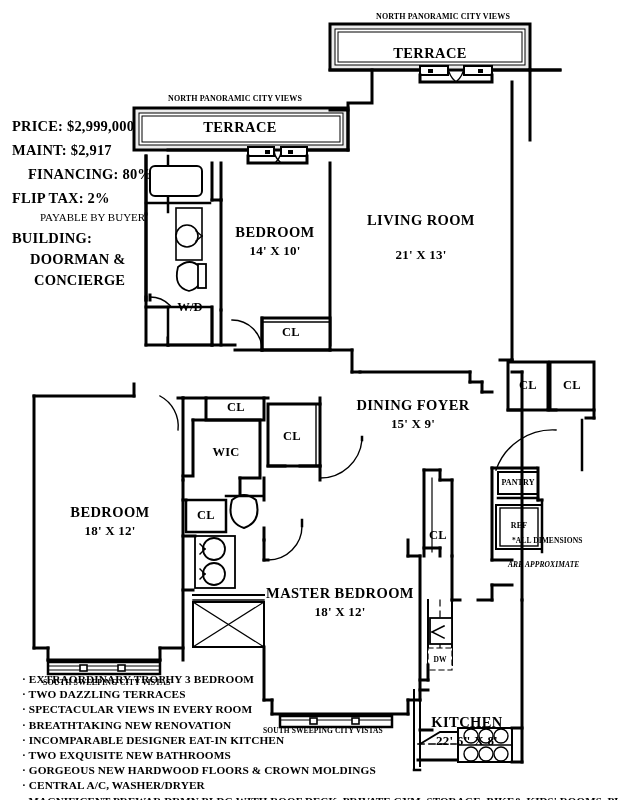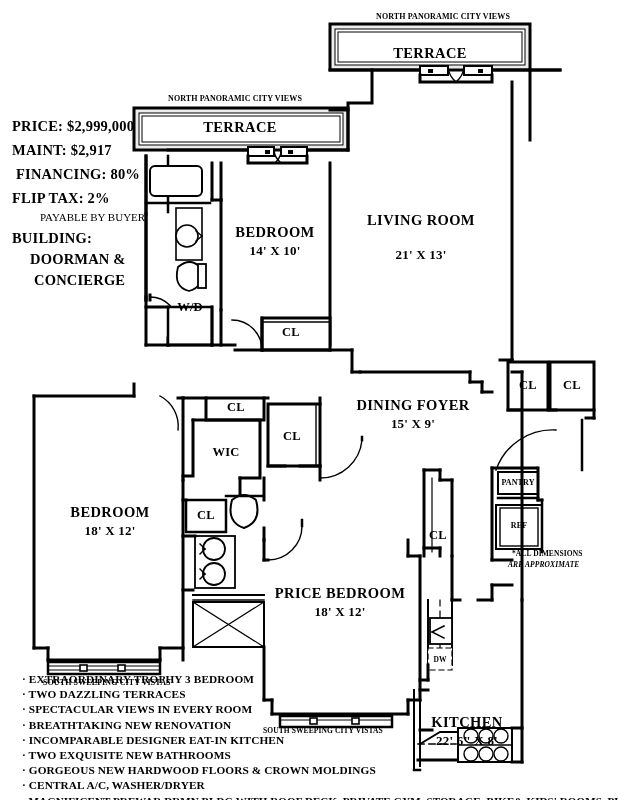--- a/index.html
+++ b/index.html
@@ -15,21 +15,21 @@
   .txt{position:absolute;white-space:nowrap;}
 
   
   .title1{left:44px;top:22px;font-size:25px;font-weight:bold;letter-spacing:.5px;}
   .title2{left:84px;top:50px;font-size:25px;font-weight:bold;letter-spacing:.5px;}
 
   
   .info{font-size:14.5px;font-weight:bold;letter-spacing:.2px;}
   .i1{left:12px;top:118px;}
   .i2{left:12px;top:142px;}
-  .i3{left:16px;top:166px;}
+  .i3{left:28px;top:166px;}
   .i4{left:12px;top:190px;}
   .i5{left:40px;top:211px;font-size:11px;}
   .i6{left:12px;top:230px;}
   .i7{left:30px;top:251px;}
   .i8{left:34px;top:272px;}
   .brand1{left:4px;top:301px;font-size:17px;font-weight:bold;}
   .brand2{left:14px;top:322px;font-size:17px;font-weight:bold;}
 
   
   .room{font-size:14.5px;font-weight:bold;text-align:center;letter-spacing:.4px;}
@@ -307,39 +307,39 @@
   <div class="txt info i6">BUILDING:</div>
   <div class="txt info i7">DOORMAN &amp;</div>
   <div class="txt info i8">CONCIERGE</div>
 
 
   <div class="txt tiny" style="left:376px;top:12px;">NORTH PANORAMIC CITY VIEWS</div>
   <div class="txt tiny" style="left:168px;top:94px;">NORTH PANORAMIC CITY VIEWS</div>
   <div class="txt tiny" style="left:43px;top:678px;">SOUTH SWEEPING CITY VISTAS</div>
   <div class="txt tiny2" style="left:263px;top:726px;">SOUTH SWEEPING CITY VISTAS</div>
 
-  <div class="txt tiny2" style="left:512px;top:549px;">*ALL DIMENSIONS</div>
+  <div class="txt tiny2" style="left:512px;top:536px;">*ALL DIMENSIONS</div>
   <div class="txt tiny2" style="left:508px;top:560px;font-style:italic;">ARE APPROXIMATE</div>
 
   <div class="txt room rcent" style="left:430px;top:45px;">TERRACE</div>
   <div class="txt room rcent" style="left:240px;top:119px;">TERRACE</div>
 
   <div class="txt room rcent" style="left:275px;top:224px;">BEDROOM</div>
   <div class="txt dim rcent" style="left:275px;top:243px;">14' X 10'</div>
 
   <div class="txt room rcent" style="left:421px;top:212px;text-align:center;">LIVING ROOM</div>
   <div class="txt dim rcent" style="left:421px;top:247px;">21' X 13'</div>
 
   <div class="txt room rcent" style="left:413px;top:397px;">DINING FOYER</div>
   <div class="txt dim rcent" style="left:413px;top:416px;">15' X 9'</div>
 
   <div class="txt room rcent" style="left:110px;top:504px;">BEDROOM</div>
   <div class="txt dim rcent" style="left:110px;top:523px;">18' X 12'</div>
 
-  <div class="txt room rcent" style="left:340px;top:585px;">PRICE BEDROOM</div>
+  <div class="txt room rcent" style="left:340px;top:585px;">MASTER BEDROOM</div>
   <div class="txt dim rcent" style="left:340px;top:604px;">18' X 12'</div>
 
   <div class="txt room rcent" style="left:467px;top:714px;">KITCHEN</div>
   <div class="txt dim rcent" style="left:467px;top:733px;">22' 6" X 8'</div>
 
   <div class="txt small rcent" style="left:226px;top:445px;">WIC</div>
 
   <div class="txt small rcent" style="left:190px;top:300px;">W/D</div>
   <div class="txt small rcent" style="left:291px;top:325px;">CL</div>
   <div class="txt small rcent" style="left:236px;top:400px;">CL</div>

